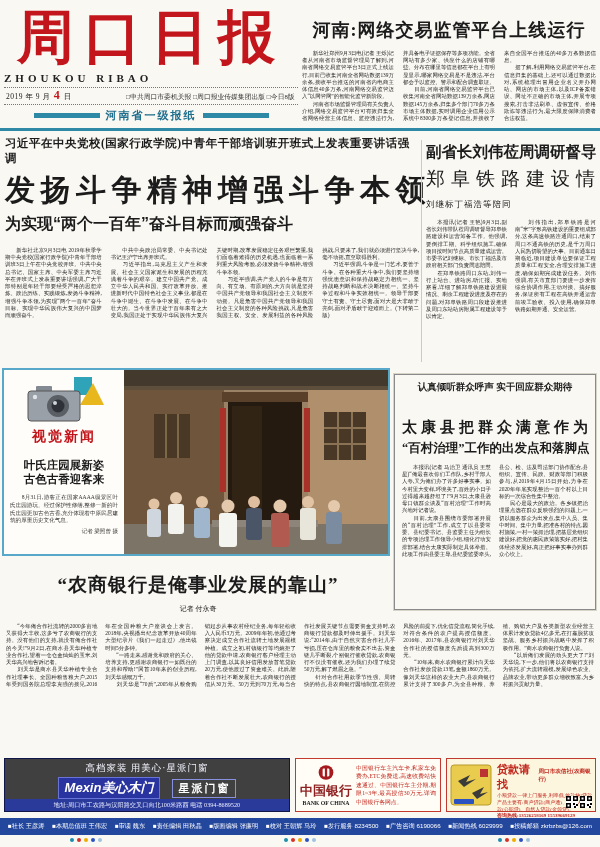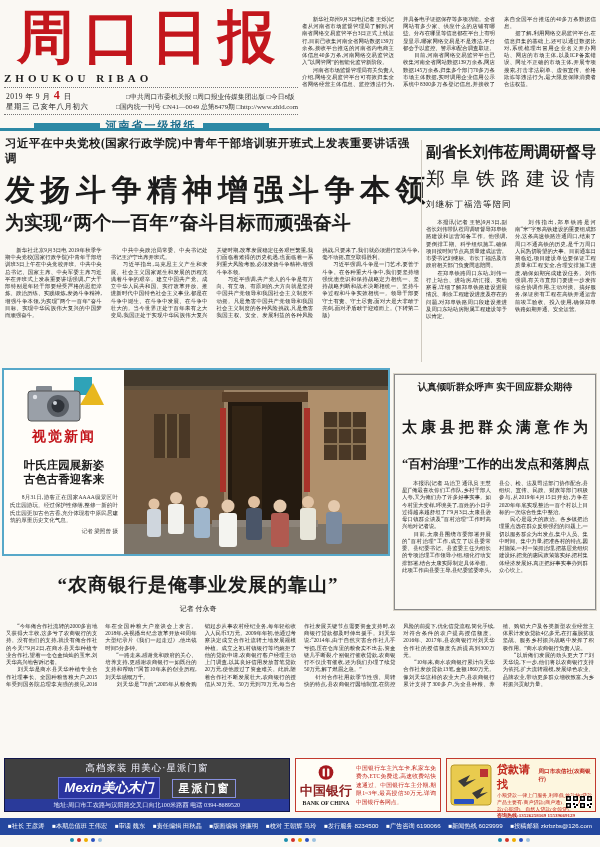--- a/index.html
+++ b/index.html
@@ -26,21 +26,21 @@
   .tr-body { margin-top:8px; height:76px; column-count:3; column-gap:9px; overflow:hidden; }
   .bt { font-size:5.4px; line-height:1.34; text-align:justify; color:#262626; white-space:pre-line; }
 
   
   #rule-top { left:0; top:128px; width:600px; height:3px; background:#2d89a5; }
 
   
   #main-article { left:5px; top:136px; width:414px; height:228px; }
   .kicker { font-size:11.5px; font-weight:bold; letter-spacing:0.5px; }
   .mh1 { margin-top:6px; font-family:"Liberation Sans", sans-serif; font-weight:900; font-size:30px; line-height:36px; letter-spacing:5.5px; white-space:nowrap; }
-  .mh2 { font-family:Liberation Mono, monospace; font-weight:900; font-size:19px; line-height:32px; letter-spacing:0px; white-space:nowrap; }
+  .mh2 { font-family:Liberation Sans, sans-serif; font-weight:900; font-size:16px; line-height:32px; letter-spacing:0px; white-space:nowrap; }
   .main-body { margin-top:7px; height:121px; column-count:4; column-gap:9px; overflow:hidden; }
 
   .vsep { left:421px; top:140px; width:1px; height:222px; background:#cfcac0; }
 
   
   #deputy { left:426px; top:142px; width:170px; height:222px; }
   .dh1 { font-size:15.5px; font-weight:bold; white-space:nowrap; }
   .dh2 { font-size:19px; font-weight:normal; letter-spacing:6px; white-space:nowrap; margin-top:3px; }
   .dsub { text-align:left; font-size:8.5px; margin-top:7px; letter-spacing:1px; }
   .deputy-body { margin-top:8px; height:152px; column-count:2; column-gap:8px; overflow:hidden; }
@@ -52,21 +52,21 @@
   .vn-title { font-size:11.5px; font-weight:bold; text-align:center; line-height:14px; margin-top:12px; }
   .vn-caption { margin-top:8px; font-size:5.6px; line-height:1.4; text-align:justify; white-space:pre-line; color:#333; }
   .vn-credit { font-size:5.6px; text-align:right; margin-top:3px; color:#333; }
   .photo-wrap { flex:1; overflow:hidden; }
   .photo-wrap svg { display:block; width:100%; height:100%; }
 
   
   #taikang { left:394px; top:374px; width:202px; height:236px; border:1px solid #8a8a8a; outline:1px solid #d9d4c8; padding:6px 7px; background:#faf8f3; }
   .tk-kicker { font-size:9.5px; font-weight:bold; text-align:center; white-space:nowrap; }
   .tk-h1 { font-size:15px; font-weight:bold; letter-spacing:4px; text-align:center; margin-top:24px; white-space:nowrap; }
-  .tk-h2 { font-size:12.5px; font-weight:bold; text-align:left; margin-top:19px; white-space:nowrap; }
+  .tk-h2 { font-size:12.5px; font-weight:bold; text-align:left; margin-top:3px; white-space:nowrap; }
   .tk-body { margin-top:7px; height:158px; column-count:2; column-gap:8px; overflow:hidden; }
 
   
   #bank { left:6px; top:560px; width:588px; height:196px; }
   .bank-head { width:384px; text-align:center; }
   .bank-headline { font-size:19px; font-weight:bold; letter-spacing:1px; padding-top:12px; }
   .bank-byline { font-size:7px; margin-top:6px; }
   .bank-body { margin-top:9px; height:142px; column-count:6; column-gap:8px; overflow:hidden; }
 
   
@@ -109,33 +109,30 @@
     <div class="paper-pinyin">ZHOUKOU RIBAO</div>
     <div class="date-block">
       <div class="date-row">
         <span class="date-left">
           <span>2019 年 9 月</span>
           <span class="date-day">4</span>
           <span>日</span>
         </span>
         <span class="date-flags">□中共周口市委机关报  □周口报业传媒集团出版  □今日8版</span>
       </div>
-      <div class="date-row">
-        <span class="date-left">星期三  己亥年八月初六</span>
-        <span class="date-flags">□国内统一刊号 CN41—0049 总第8479期  □http://www.zhld.com</span>
-      </div>
     </div>
     <div class="grade-row">
       <span class="grade-bar"></span>
       <span class="grade-label">河南省一级报纸</span>
       <span class="grade-bar"></span>
     </div>
   </div>
 
   <div id="tr-article" class="abs">
+    <div class="tr-headline">河南:网络交易监管平台上线运行</div>
     <div class="tr-body bt">　　新华社郑州9月3日电(记者 王烁)记者从河南省市场监督管理局了解到,河南省网络交易监管平台3日正式上线运行,目前已收集河南全省网站数据139万余条,接收平台推送的河南省内电商主体信息40多万条,河南网络交易监管迈入“以网管网”的智能化监管新阶段。
 　　河南省市场监督管理局有关负责人介绍,网络交易监管平台可有效归集全省网络经营主体信息、监控违法行为,并具备电子证据保存等多项功能。全省网站有多少家、供应什么的店铺有哪些、分布在哪里等信息都在平台上有明显显示,哪家网络交易是不是违法,平台都会予以监控、警示和配合调查取证。
 　　目前,河南省网络交易监管平台已收集河南全省网站数据139万余条,网店数据145万余条,归集多个部门70多万条市场主体数据,实时调用企业信用公示系统中8300多万条登记信息,并接收了来自全国平台推送的40多万条数据信息。
 　　据了解,利用网络交易监管平台,在信息归集的基础上,还可以通过数据比对,系统梳理出冒用企业名义开办网站、网店的市场主体,以及ICP备案错误、网址不正确的市场主体,开展专项搜索,打击非法刷单、虚假宣传、价格欺诈等违法行为,最大限度保障消费者合法权益。</div>
   </div>
 
   <div id="rule-top" class="abs"></div>
 
   <div id="main-article" class="abs">
     <div class="kicker">习近平在中央党校(国家行政学院)中青年干部培训班开班式上发表重要讲话强调</div>

